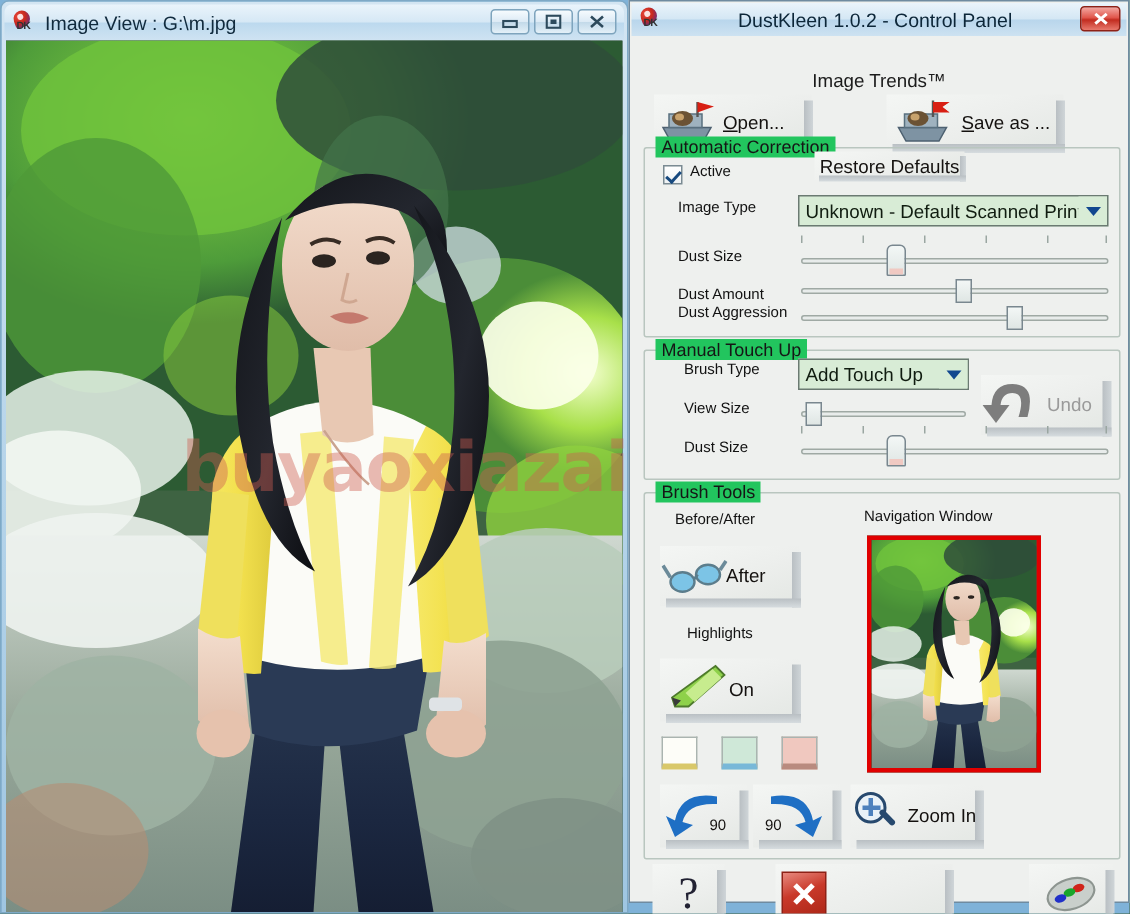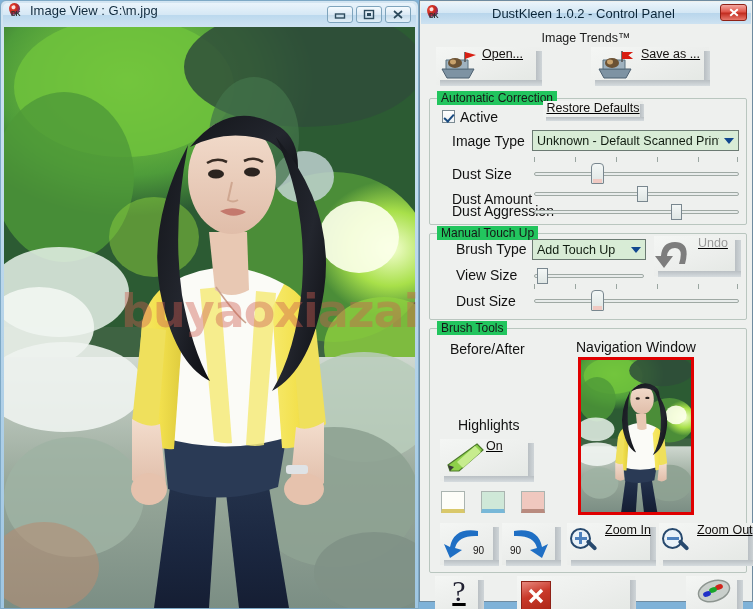--- a/index.html
+++ b/index.html
@@ -12,21 +12,21 @@
   
   #image-window{
     position:absolute;left:0;top:0;width:419px;height:609px;
     background:linear-gradient(180deg,#d3e5f2 0%,#bcd8ec 40%,#9fc6e2 100%);
     border:1px solid #7ea9c6;
     border-radius:6px 6px 0 0;
     box-sizing:border-box;
   }
   #image-titlebar{
     position:absolute;left:2px;top:2px;width:413px;height:24px;
-    display:flex;
+    display:flex;align-items:center;
     background:linear-gradient(180deg,#eaf4fb 0%,#d6e8f5 48%,#bcd9ee 52%,#cfe3f2 100%);
     border-radius:5px 5px 0 0;
     box-sizing:border-box;
     padding-left:5px;
   }
   .dk-icon{
     width:18px;height:17px;position:relative;flex:0 0 auto;margin-right:4px;
   }
   .dk-icon .blob{
     position:absolute;left:1px;top:0px;width:11px;height:11px;border-radius:50% 50% 50% 20%;
@@ -74,29 +74,28 @@
   }
   #cp-title-text{font-size:13px;color:#0c2638;white-space:nowrap;margin-left:44px;}
   #cp-close{
     position:absolute;right:4px;top:2px;width:27px;height:17px;
     background:linear-gradient(180deg,#f3a7a1 0%,#e0564b 45%,#c22c20 55%,#e8796d 100%);
     border:1px solid #8e2116;border-radius:3px;
     display:flex;align-items:center;justify-content:center;box-sizing:border-box;
   }
   #cp-body{position:absolute;left:1px;top:23px;right:1px;bottom:1px;background:#eef0ee;}
   .brand{
-    text-align:center;font-size:12.5px;color:#1b1b1b;margin-top:7px;
+    text-align:center;font-size:12.5px;color:#1b1b1b;margin-top:23px;
   }
   
   .btn3d{
-    position:relative;display:inline-flex;
+    position:relative;display:inline-flex;align-items:center;
     background:linear-gradient(160deg,#f4f6f4 0%,#eceeec 55%,#e3e7e3 100%);
     box-sizing:border-box;
     cursor:default;
-    text-decoration:underline;
   }
   .btn3d .shadow-r{
     position:absolute;right:-1px;top:4px;width:6px;bottom:-1px;
     background:linear-gradient(90deg,#b9bfc3,#cfd5d8);
   }
   .btn3d .shadow-b{
     position:absolute;left:4px;right:-1px;bottom:-1px;height:6px;
     background:linear-gradient(180deg,#b9bfc3,#d6dcdf);
   }
   .btn-label{font-size:12.5px;color:#14110f;position:relative;z-index:2;}
@@ -104,21 +103,21 @@
   .openrow{position:relative;height:44px;margin-top:2px;}
   
   .groupbox{
     position:absolute;border:1px solid #b9c6bf;border-radius:2px;
     background:transparent;
   }
   .group-title{
     position:absolute;top:-8px;left:7px;background:#22c55e;padding:0 4px;
     font-size:12px;color:#161616;white-space:nowrap;
   }
-  .lbl{font-size:14px;color:#121212;white-space:nowrap;}
+  .lbl{font-size:10px;color:#121212;white-space:nowrap;}
   
   .cbox{
     width:13px;height:13px;border:1px solid #7b8b93;background:#fff;
     display:inline-block;position:relative;box-sizing:border-box;vertical-align:middle;
     background:linear-gradient(180deg,#ffffff,#eef2f4);
   }
   .cbox:after{
     content:"";position:absolute;left:3px;top:1px;width:4px;height:8px;
     border:solid #17497f;border-width:0 2px 2px 0;transform:rotate(42deg);
   }
@@ -423,21 +422,21 @@
       <span class="group-title">Manual Touch Up</span>
 
       <span class="lbl" style="position:absolute;left:26px;top:7px;">Brush Type</span>
       <div class="combo" style="left:102px;top:5px;width:114px;justify-content:flex-end;">
         <span class="ctext">Add Touch Up</span>
         <span class="carrow">
             <span class="arrow-dn"></span>
           </span>
       </div>
 
-      <div class="btn3d" style="position:absolute;left:224px;top:2px;width:86px;height:40px;padding-left:44px;">
+      <div class="btn3d" style="position:absolute;left:224px;top:16px;width:86px;height:40px;padding-left:44px;">
         <span class="shadow-r"></span>
           <span class="shadow-b"></span>
         <svg width="42" height="34" viewBox="0 0 42 34" style="position:absolute;left:1px;top:2px;">
           <path d="M30 26 q6 -22 -10 -22 q-13 0 -14 14 l-6 0 l9 12 l9 -12 l-6 0 q1 -8 8 -8 q9 0 4 16 Z" fill="#7d7d7d"></path>
         </svg>
         <span class="btn-label" style="color:#9a9a9a;">Undo</span>
       </div>
 
       <span class="lbl" style="position:absolute;left:26px;top:33px;">View Size</span>
       <div class="slider" style="left:104px;top:35px;width:110px;">
@@ -459,20 +458,32 @@
         <span class="track"></span>
           <span class="thumb pointy" style="left:28%"></span>
       </div>
     </div>
 
     <div class="groupbox" style="left:8px;top:304px;width:316px;height:243px;">
       <span class="group-title">Brush Tools</span>
 
       <span class="lbl" style="position:absolute;left:20px;top:12px;">Before/After</span>
 
+      <div class="btn3d" style="position:absolute;left:10px;top:35px;width:93px;height:40px;padding-left:44px;">
+        <span class="shadow-r"></span>
+          <span class="shadow-b"></span>
+        <svg width="44" height="30" viewBox="0 0 44 30" style="position:absolute;left:1px;top:5px;">
+          <ellipse cx="14" cy="19" rx="8" ry="6.5" fill="#7cc4e6" stroke="#5c7d8c" stroke-width="1.6"></ellipse>
+          <ellipse cx="31" cy="14" rx="8" ry="6.5" fill="#7cc4e6" stroke="#5c7d8c" stroke-width="1.6"></ellipse>
+          <path d="M22 17 q2 -3 2 -3" stroke="#5c7d8c" stroke-width="2" fill="none"></path>
+          <path d="M6 16 L1 8" stroke="#6b8a99" stroke-width="2.4"></path>
+          <path d="M39 11 L43 5" stroke="#6b8a99" stroke-width="2.4"></path>
+        </svg>
+        <span class="btn-label">After</span>
+      </div>
 
       <span class="lbl" style="position:absolute;left:28px;top:88px;">Highlights</span>
 
       <div class="btn3d" style="position:absolute;left:10px;top:110px;width:93px;height:42px;padding-left:46px;">
         <span class="shadow-r"></span>
           <span class="shadow-b"></span>
         <svg width="46" height="34" viewBox="0 0 46 34" style="position:absolute;left:1px;top:2px;">
           <path d="M36 3 L42 9 L18 30 L9 30 L7 24 Z" fill="#8ed14a" stroke="#4e7a2c" stroke-width="1.2"></path>
           <path d="M34 5 L40 11 L22 27 L16 21 Z" fill="#c7ec8e"></path>
           <path d="M9 30 L7 24 L13 26 Z" fill="#3a3a3a"></path>
@@ -544,30 +555,20 @@
           <span class="shadow-b"></span>
         <span class="zoomglass" style="position:absolute;left:3px;top:5px;">
           <span class="lens"></span>
             <span class="handle"></span>
           <span class="plus-h"></span>
             <span class="plus-v"></span>
         </span>
         <span class="btn-label">Zoom In</span>
       </div>
 
-      <div class="btn3d" style="position:absolute;left:229px;top:194px;width:94px;height:42px;padding-left:38px;">
-        <span class="shadow-r"></span>
-          <span class="shadow-b"></span>
-        <span class="zoomglass" style="position:absolute;left:3px;top:5px;">
-          <span class="lens"></span>
-            <span class="handle"></span>
-          <span class="plus-h"></span>
-        </span>
-        <span class="btn-label">Zoom Out</span>
-      </div>
     </div>
 
     <div class="btn3d" style="position:absolute;left:14px;top:552px;width:48px;height:40px;justify-content:center;">
       <span class="shadow-r"></span>
       <span class="qmark">?</span>
     </div>
 
     <div class="btn3d" style="position:absolute;left:96px;top:552px;width:118px;height:40px;padding-left:40px;">
       <span class="shadow-r"></span>
       <span class="closeX" style="position:absolute;left:4px;top:5px;">

